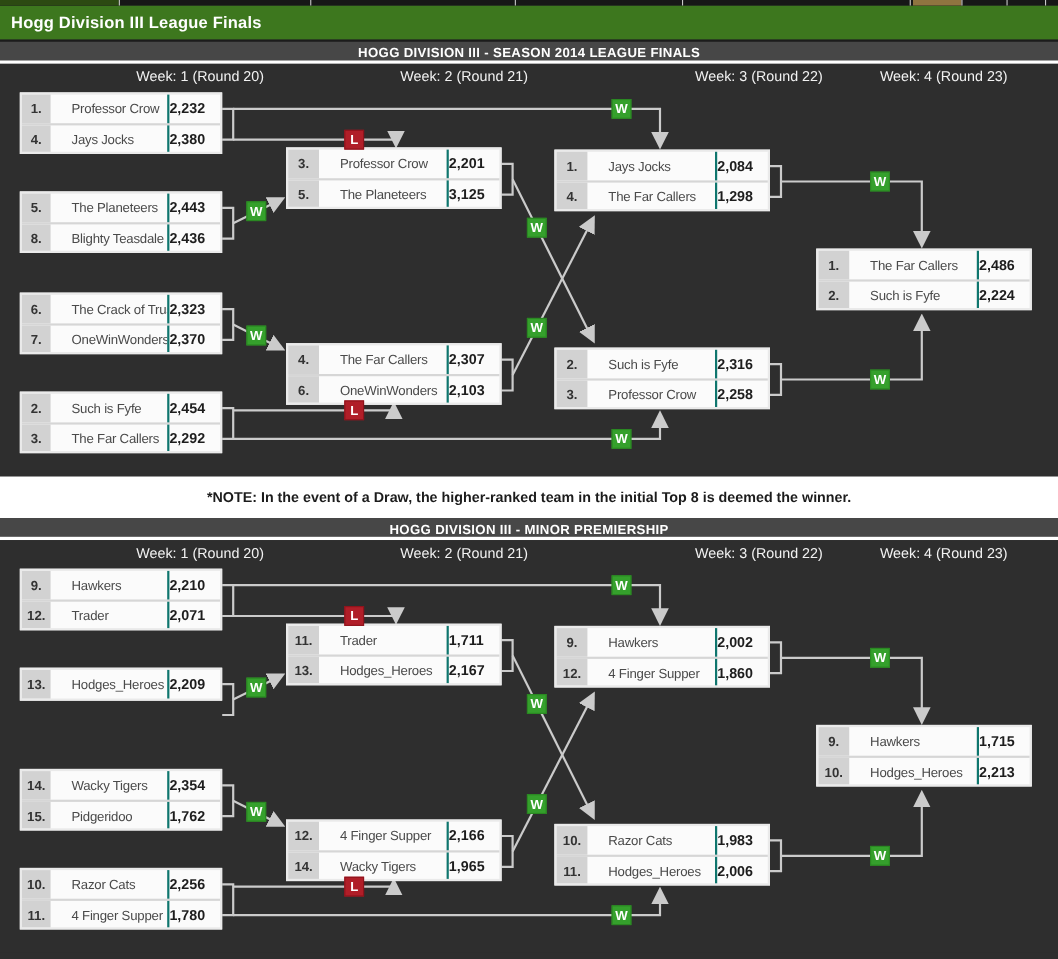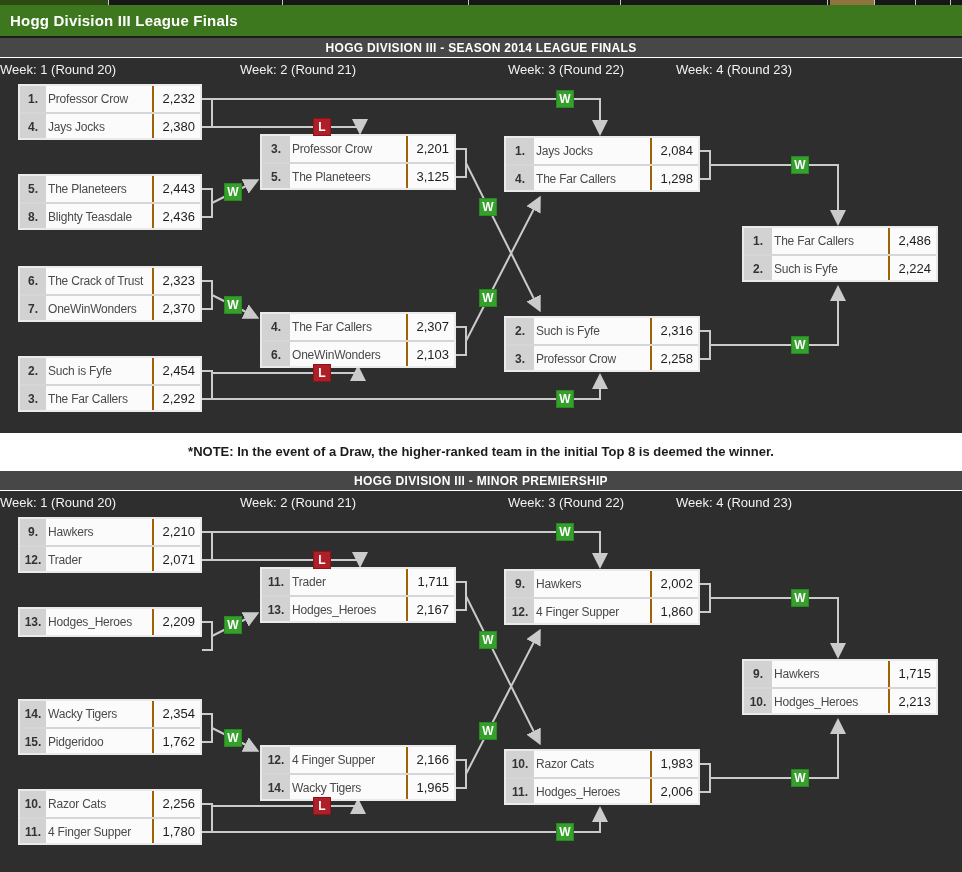--- a/index.html
+++ b/index.html
@@ -7,37 +7,37 @@
   body{background:#2e2e2e;font-family:"Liberation Sans",sans-serif;position:relative;overflow:hidden}
   
   .tabstrip{position:relative;height:5px;background:#171717}
   .tabstrip .seg-active{position:absolute;left:0;top:0;width:108px;height:5px;background:#2c4a12}
   .tabstrip .tan{position:absolute;left:830px;top:0;width:44px;height:5px;background:#8f7440}
   .tabstrip .sep{position:absolute;top:0;width:1px;height:5px;background:#c9c9c9}
   
   .appheader{height:31px;background:#3d771e;color:#fff;font-weight:bold;font-size:15px;line-height:31px;padding-left:10px;letter-spacing:.2px}
   .gap{height:2px;background:#1c1c1c}
   
-  .bartitle{height:20px;background:#474747;color:#fff;font-weight:bold;font-size:12px;text-align:center;line-height:20px;letter-spacing:.3px;border-bottom:1px solid #ffffff}
+  .bartitle{height:20px;background:#474747;color:#fff;font-weight:bold;font-size:12px;text-align:center;line-height:20px;letter-spacing:.3px;border-bottom:3px solid #ffffff}
   
   .section{position:relative;height:375px;background:#2e2e2e}
-  .week{position:absolute;top:2px;width:240px;height:20px;text-align:left;color:#f2f2f2;font-size:13px;line-height:20px}
+  .week{position:absolute;top:2px;width:240px;height:20px;text-align:right;color:#f2f2f2;font-size:13px;line-height:20px}
   .wk1{left:0}.wk2{left:240px}.wk3{left:508px}.wk4{left:676px}
   svg.wires{position:absolute;left:0;top:0;z-index:1}
   .ln{stroke:#cbcbcb;stroke-width:2;fill:none}
   
   .match{position:absolute;background:#fbfbfb;border:2px solid #eaeaea;z-index:2}
   .match.r1{width:184px}
   .match.std{width:196px}
   .mrow{display:flex;height:26px;line-height:24px}
   .mrow+.mrow{border-top:2px solid #d6d6d6}
   .rank{flex:0 0 26px;background:#d2d2d2;font-weight:bold;font-size:12px;color:#333;text-align:center;line-height:26px}
   .std .rank{flex:0 0 28px}
-  .team{flex:1;padding-left:2px;font-size:12px;letter-spacing:-0.2px;color:#4a4a4a;line-height:26px;white-space:nowrap;overflow:hidden}
-  .score{flex:0 0 48px;border-left:2px solid #a16207;font-weight:normal;font-size:13px;color:#1d1d1d;text-align:right;padding-right:5px;line-height:26px}
+  .team{flex:1;padding-left:19px;font-size:12px;letter-spacing:-0.2px;color:#4a4a4a;line-height:26px;white-space:nowrap;overflow:hidden}
+  .score{flex:0 0 48px;border-left:2px solid #0f766e;font-weight:bold;font-size:13px;color:#1d1d1d;padding-right:5px;line-height:26px}
   
   .mark{position:absolute;width:18px;height:18px;color:#fff;font-weight:bold;font-size:12px;text-align:center;line-height:16px;z-index:3}
   .mark.w{background:#35a02c;border:1px solid #2a8822}
   .mark.l{background:#b01e28;border:1px solid #8f121b}
   
   .note{height:38px;background:#ffffff;color:#1c1c1c;font-weight:bold;font-size:13px;text-align:center;line-height:38px}
 </style>
 </head>
 <body>
 

